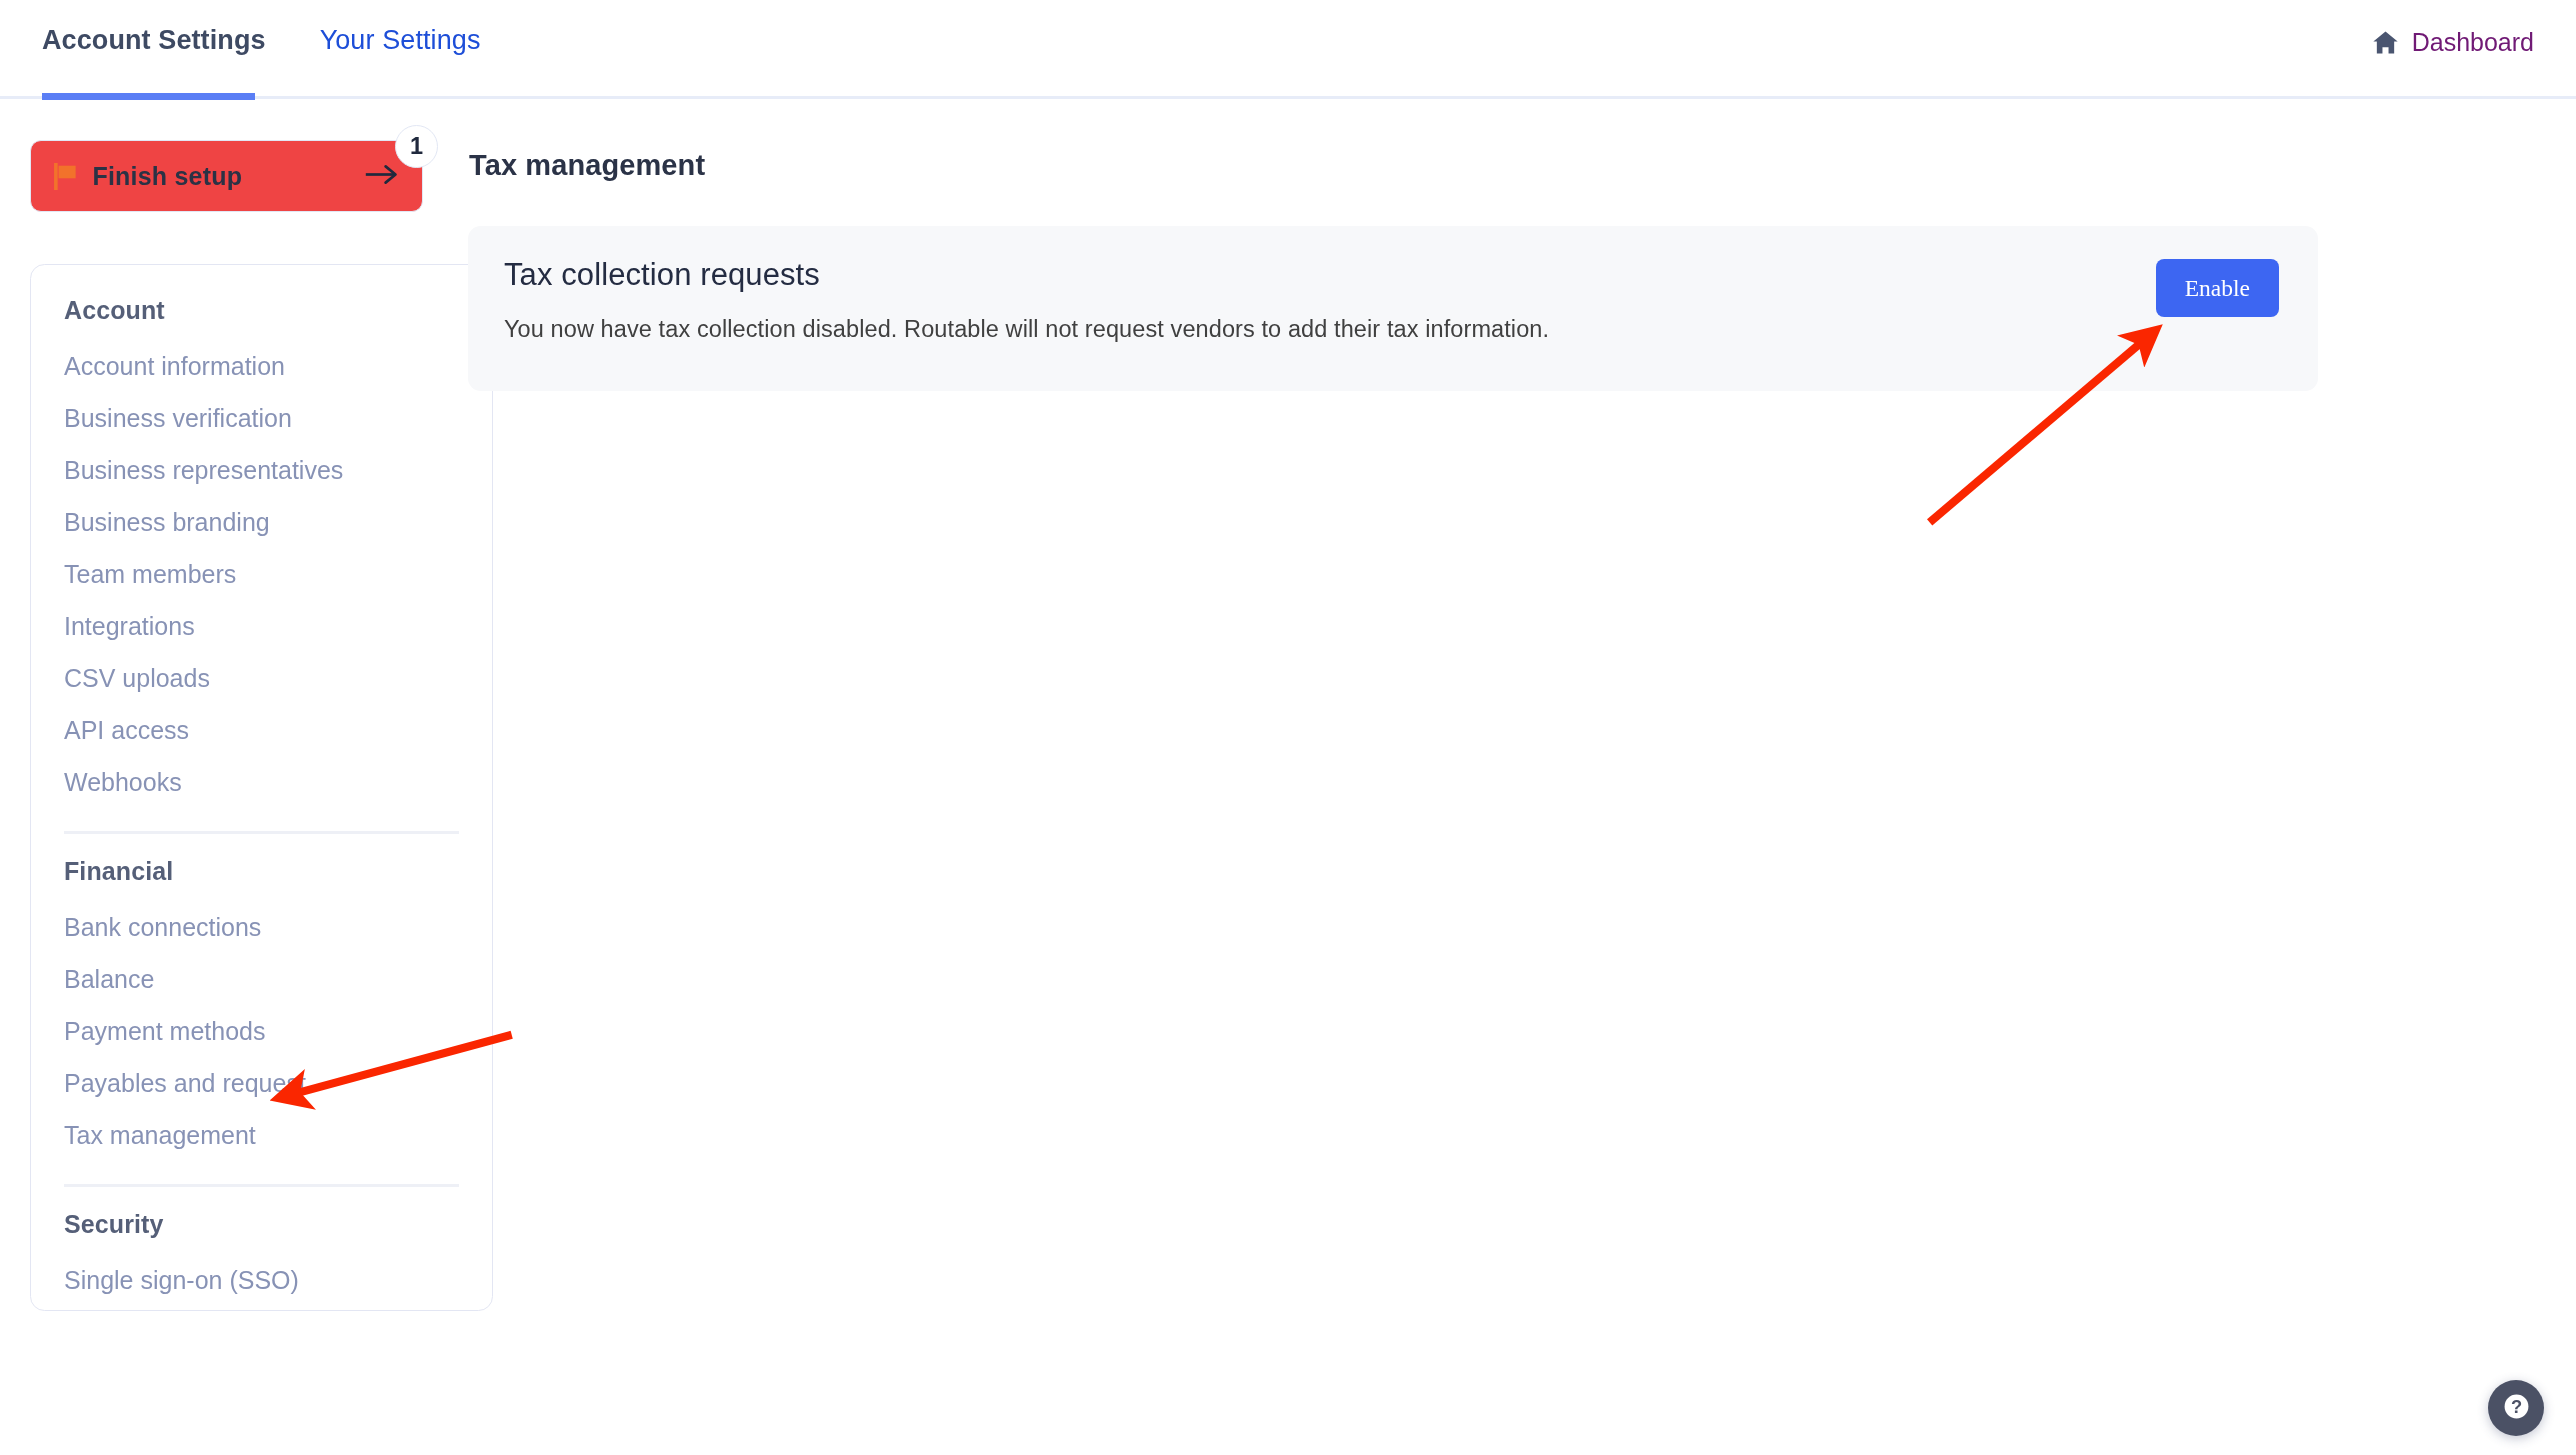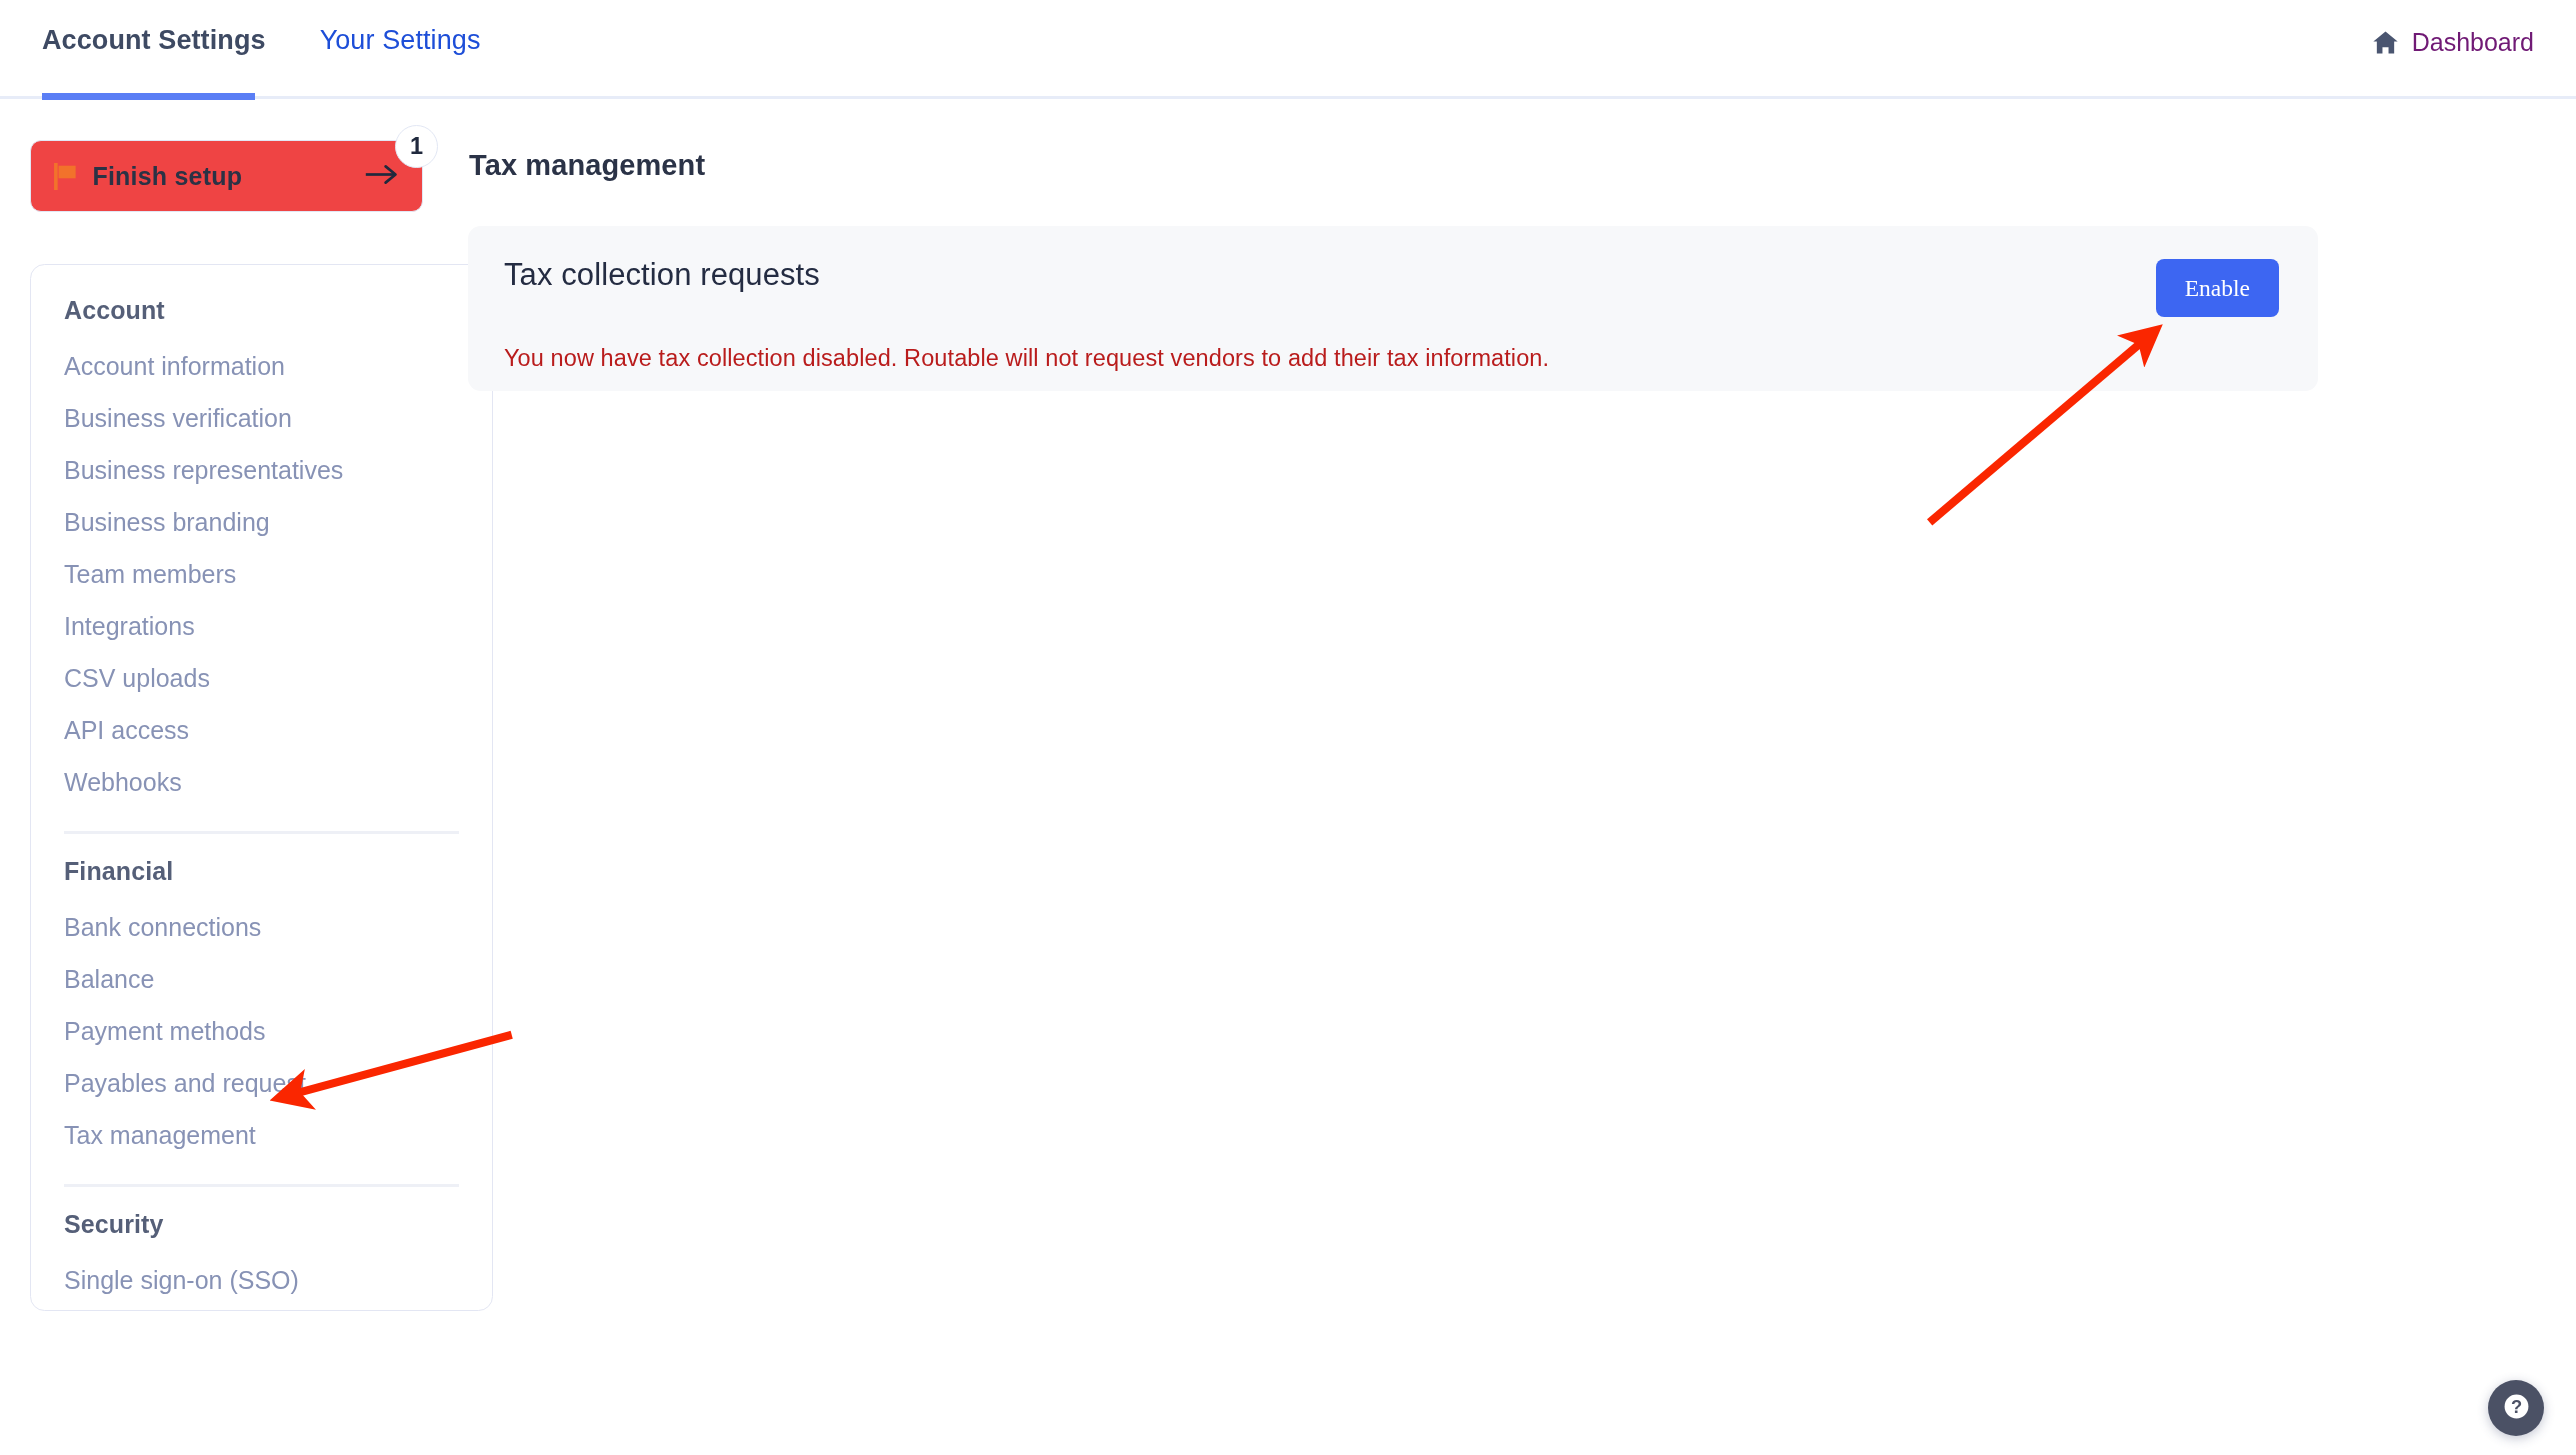--- a/index.html
+++ b/index.html
@@ -88,21 +88,21 @@
   .panel {
     position:absolute; left:468px; top:226px; width:1850px; height:165px;
     background:#f7f8fa; border-radius:12.7px;
   }
   .panel-title {
     position:absolute; left:36px; top:30px;
     font-size:31px; color:#242c42; line-height:38px; letter-spacing:0.1px;
   }
   .panel-desc {
     position:absolute; left:36px; top:88px;
-    font-size:23.5px; color:#b91c1c; line-height:31px; letter-spacing:0.1px;margin-top:29px;
+    font-size:23.5px; color:#404040; line-height:31px; letter-spacing:0.1px;
   }
   .enable-btn {
     position:absolute; right:39px; top:33px;
     height:58px; padding:0 29px;
     background:#3d66f2; color:#ffffff;
     font-size:23.5px; font-family:Liberation Serif, serif;
     border:none; border-radius:8.1px; cursor:pointer;
     display:flex; align-items:center; justify-content:center;
     white-space:nowrap;
   }

